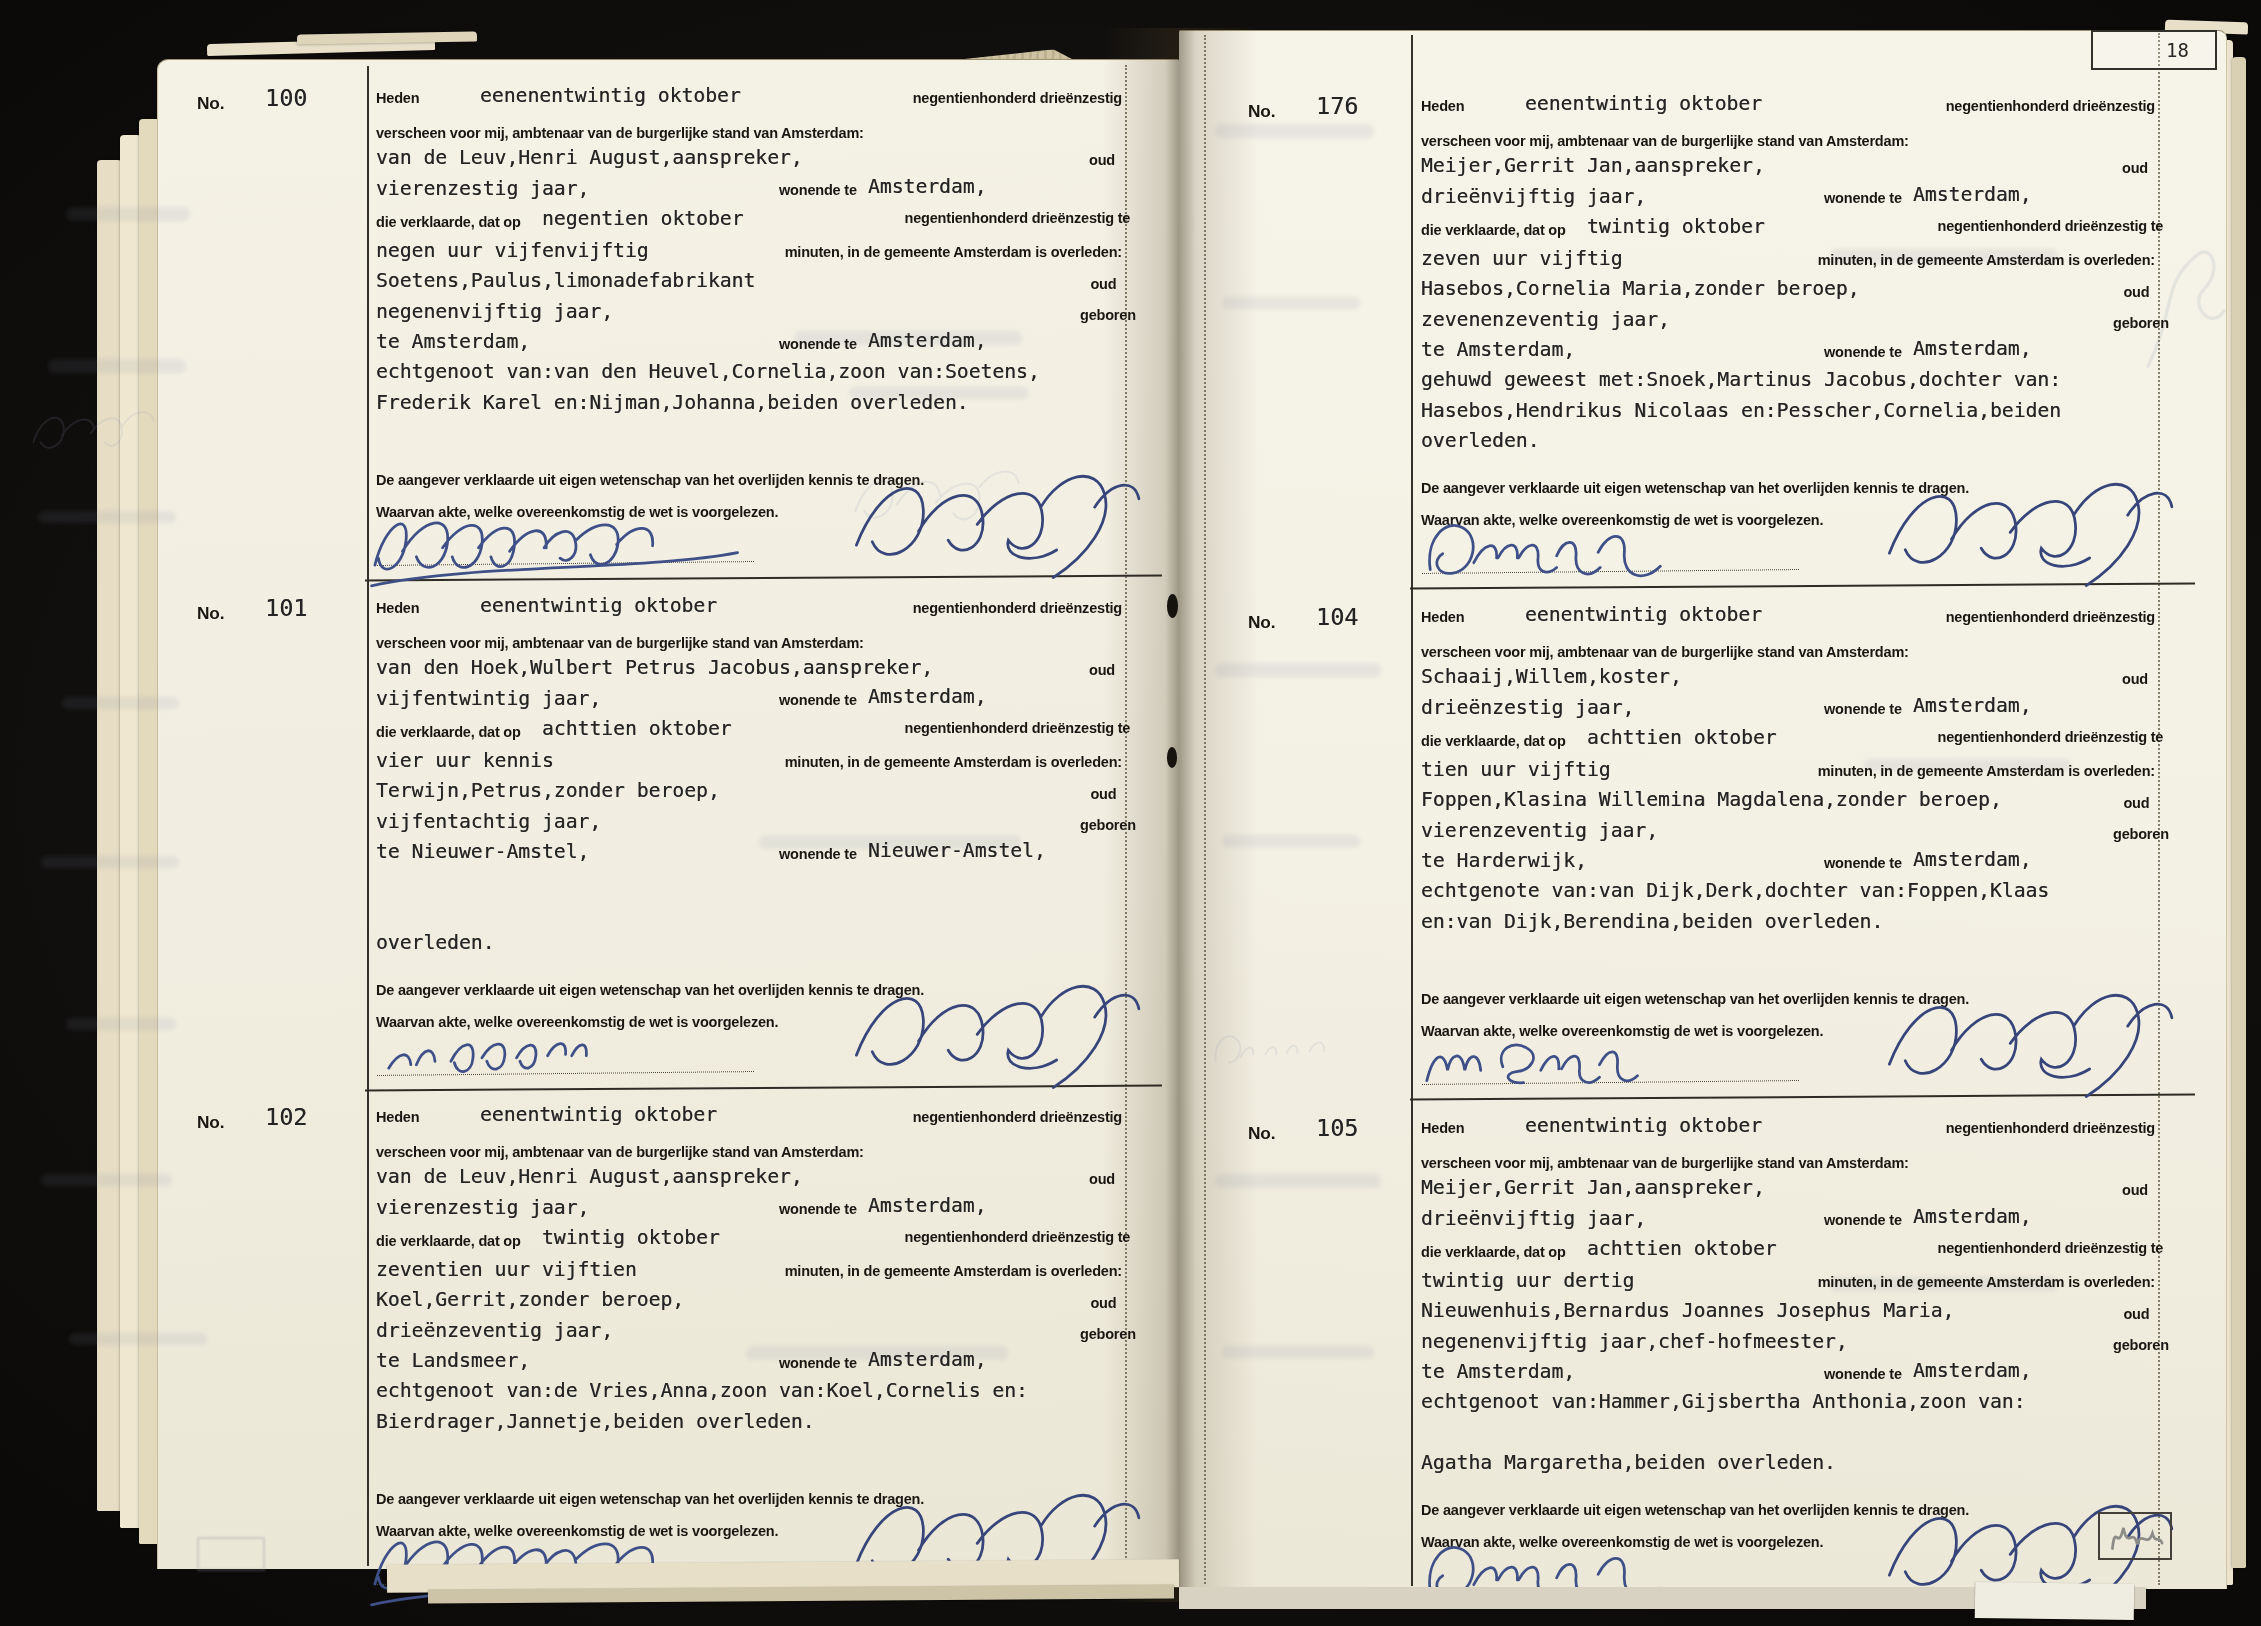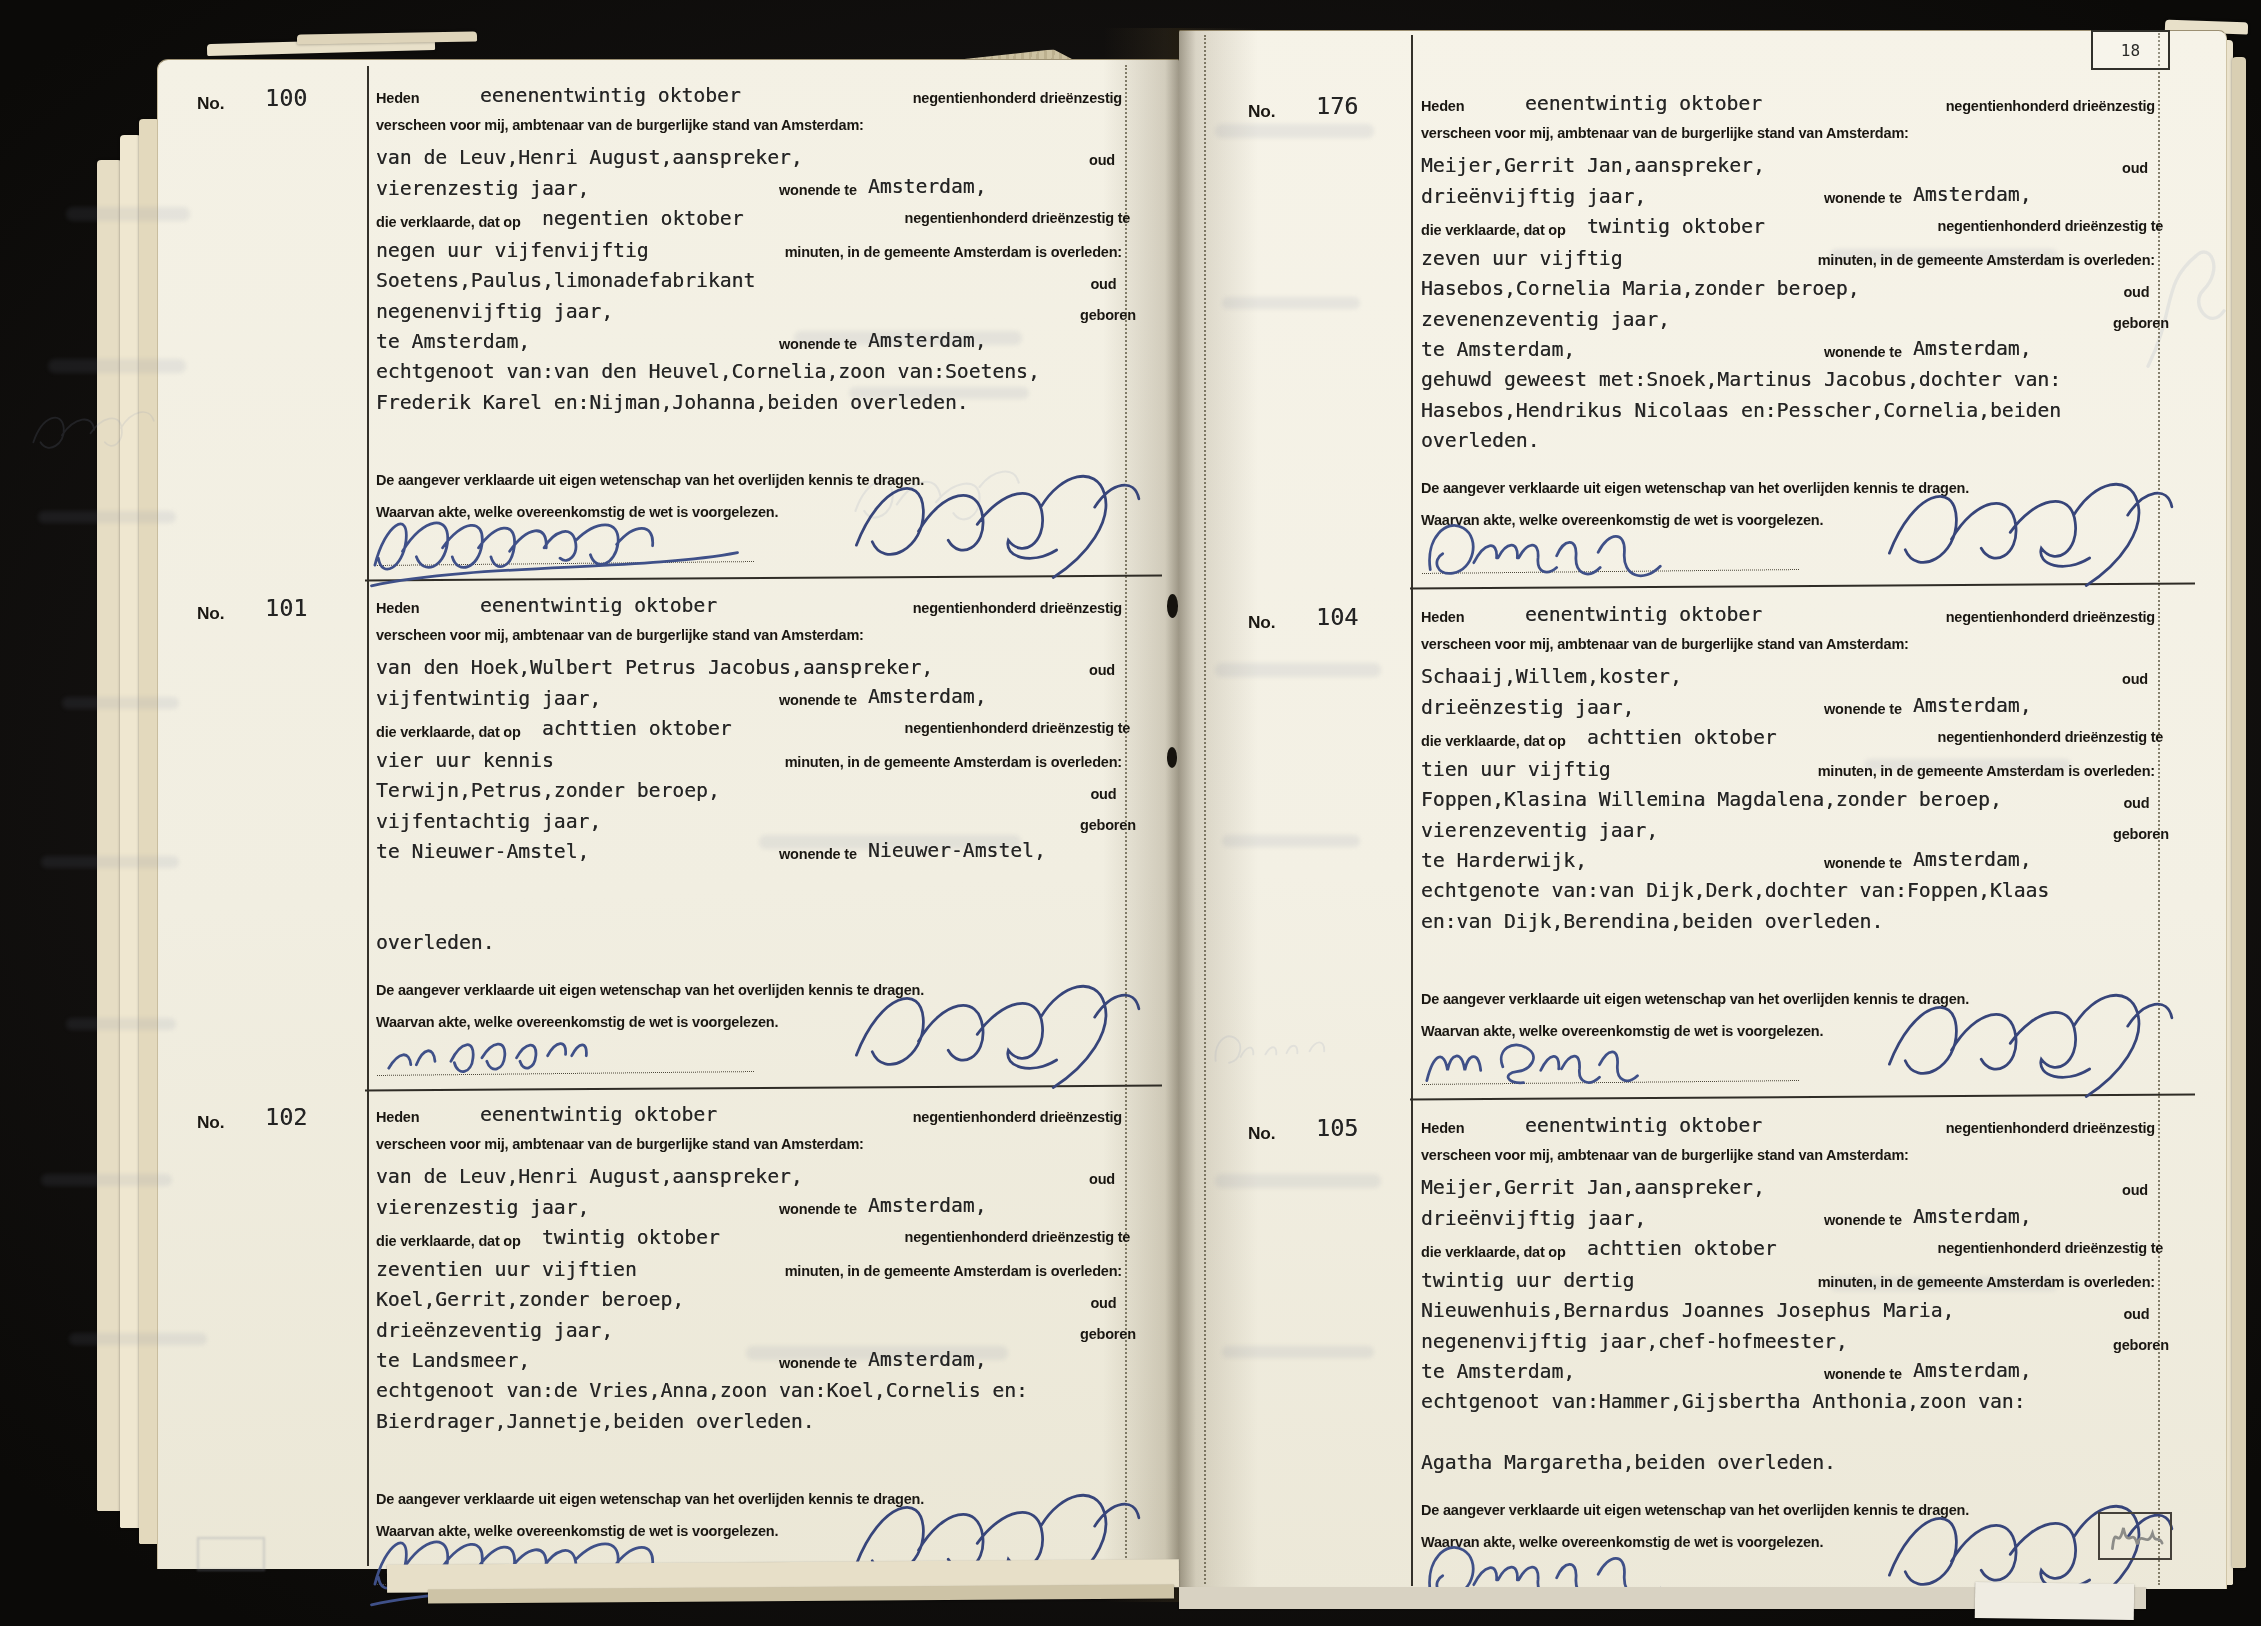--- a/index.html
+++ b/index.html
@@ -45,21 +45,21 @@
     font-family:"DejaVu Sans Mono", monospace;font-size:19.7px;color:#242424;
     text-shadow:0.3px 0 0 rgba(30,30,30,.65);
   }
   
   .record{position:absolute;z-index:5;height:512px}
   .no-label{left:0;top:23.5px;font-size:17.3px}
   .rec-num{left:68px;top:15px;font-size:23.5px}
   .pos-heden{left:var(--c);top:21px}
   .pos-date{left:calc(var(--c) + 104px);top:15px}
   .pos-year{right:11px;top:21px}
-  .pos-verscheen{left:var(--c);top:48px}
+  .pos-verscheen{left:var(--c);top:56px}
   .pos-declarant{left:var(--c);top:77px}
   .pos-oud1{right:18px;top:83px}
   .pos-age1{left:var(--c);top:108px}
   .pos-won1{left:calc(var(--c) + 403px);top:113px}
   .pos-res1{left:calc(var(--c) + 492px);top:106px}
   .pos-verk{left:var(--c);top:145px}
   .pos-ddate{left:calc(var(--c) + 166px);top:138px}
   .pos-yearte{right:2.8px;top:141px}
   .pos-time{left:var(--c);top:170px}
   .pos-minuten{right:11px;top:175px}
@@ -76,21 +76,21 @@
   .pos-aangever{left:var(--c);top:403px}
   .pos-waarvan{left:var(--c);top:435px}
   .sig-left{position:absolute;left:calc(var(--c) - 8.3px);top:412px;width:373px;height:106px;z-index:6;overflow:visible}
   .sig-right{position:absolute;right:-9.7px;top:381px;width:297px;height:135px;z-index:6;overflow:visible}
   .sig-dotted{position:absolute;left:calc(var(--c) + 1.4px);top:494px;width:377px;border-top:1.4px dotted #4d483a;transform:rotate(-.6deg);z-index:5}
   .separator{position:absolute;left:calc(var(--c) - 11px);right:-29px;top:508px;height:2.1px;background:#2f2c26;transform:rotate(-.35deg);z-index:5}
   
   .pageno-box{
     position:absolute;left:2091px;top:30px;width:75px;height:36px;z-index:6;
     border:2.1px solid #31302b;display:flex;align-items:center;justify-content:center;
-    font-family:"DejaVu Sans Mono", monospace;font-size:16px;color:#2a2a28;background:rgba(255,255,255,.15);
+    font-family:"DejaVu Sans Mono", monospace;font-size:19px;color:#2a2a28;background:rgba(255,255,255,.15);padding-left:47px;
   }
   .stamp-box{position:absolute;left:2098px;top:1512px;width:70px;height:44px;border:2.1px solid #45413a;z-index:6}
   
   .smudge{position:absolute;background:rgba(124,134,158,.12);filter:blur(2.1px);border-radius:7px;z-index:3}
   .ghost{position:absolute;opacity:.15;z-index:3}
   .bleed-box{position:absolute;left:197px;top:1537px;width:64px;height:30px;border:2.1px solid rgba(140,146,158,.32);filter:blur(1px);z-index:3}
   .edge{position:absolute;z-index:8;box-shadow:0 0.7px 1.4px rgba(0,0,0,.5)}
 </style>
 </head>
 <body>

